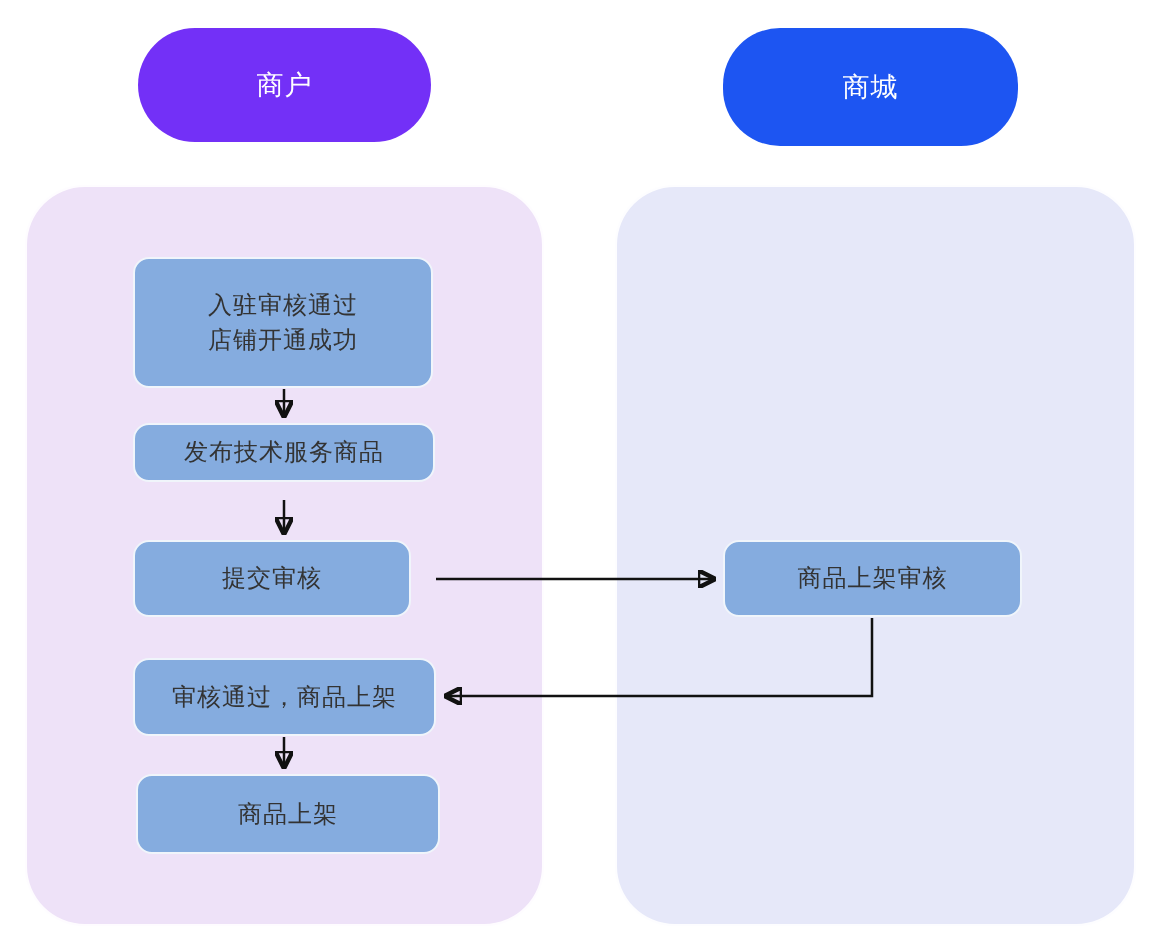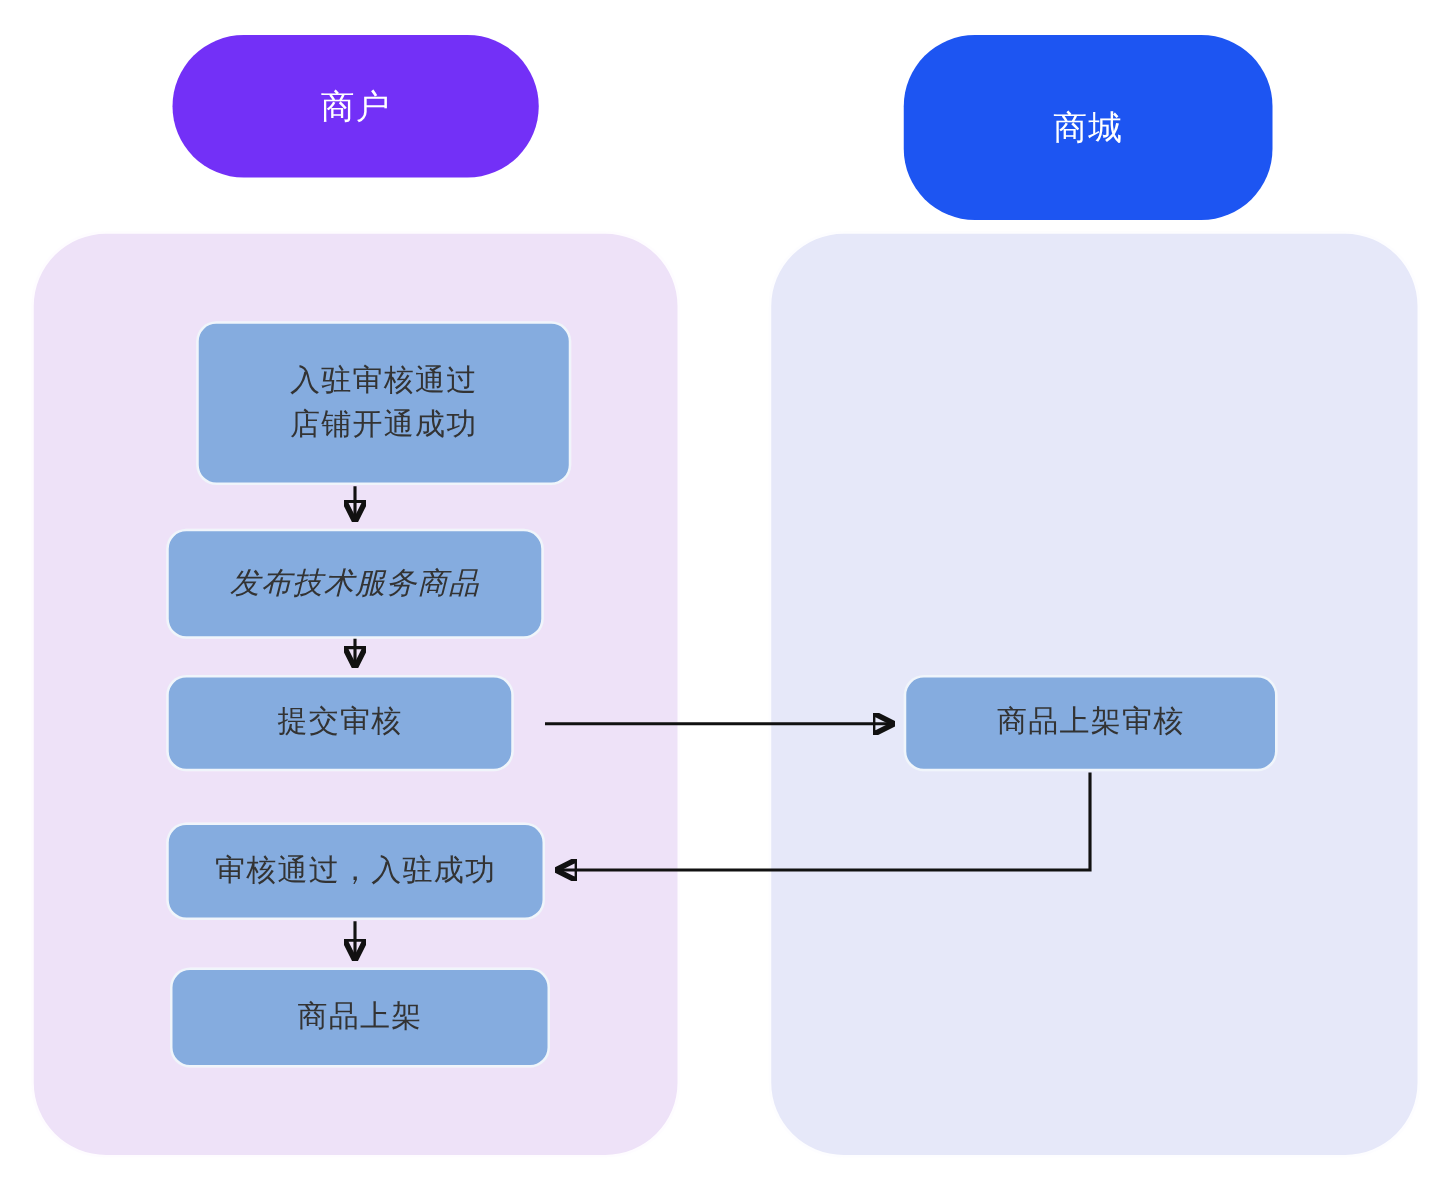--- a/index.html
+++ b/index.html
@@ -10,29 +10,29 @@
   .lane{
     position:absolute;border-radius:60px;border:2px solid rgba(255,255,255,0.9);
   }
   .lane-merchant{left:25px;top:185px;width:515px;height:737px;background:#eee2f8;}
   .lane-mall{left:615px;top:185px;width:517px;height:737px;background:#e6e8f9;}
   .pill{
     position:absolute;border-radius:57px;display:flex;align-items:center;justify-content:center;
     color:#ffffff;font-size:27px;letter-spacing:1px;
   }
   .pill-merchant{left:138px;top:28px;width:293px;height:114px;background:#7330f7;}
-  .pill-mall{left:723px;top:28px;width:295px;height:148px;background:#1d55f2;}
+  .pill-mall{left:723px;top:28px;width:295px;height:118px;background:#1d55f2;}
   .node{
     position:absolute;background:#85acdf;border:2px solid rgba(255,255,255,0.88);
     border-radius:16px;display:flex;align-items:center;justify-content:center;
     color:#333333;font-size:24px;line-height:1.45;text-align:center;white-space:pre-line;
     box-sizing:border-box;letter-spacing:1px;
   }
-  .n1{left:133px;top:257px;width:300px;height:131px;margin-left:24px;}
-  .n2{left:133px;top:423px;width:302px;height:88px;font-style:italic;}
+  .n1{left:133px;top:257px;width:300px;height:131px;}
+  .n2{left:133px;top:423px;width:302px;height:59px;}
   .n3{left:133px;top:540px;width:278px;height:77px;}
   .n4{left:133px;top:658px;width:303px;height:78px;}
   .n5{left:136px;top:774px;width:304px;height:80px;}
   .n6{left:723px;top:540px;width:299px;height:77px;justify-content:center;}
   svg.edges{position:absolute;left:0;top:0;pointer-events:none;}
   svg.edges path{stroke:#111111;stroke-width:2.5;fill:none;}
 </style>
 </head>
 <body>
 
@@ -65,21 +65,21 @@
     <span>入驻审核通过
 店铺开通成功</span>
   </div>
   <div class="node n2">
     <span>发布技术服务商品</span>
   </div>
   <div class="node n3">
     <span>提交审核</span>
   </div>
   <div class="node n4">
-    <span>审核通过，入驻成功</span>
+    <span>审核通过，商品上架</span>
   </div>
   <div class="node n5">
     <span>商品上架</span>
   </div>
   <div class="node n6">
     <span>商品上架审核</span>
   </div>
 
 </div>
 

